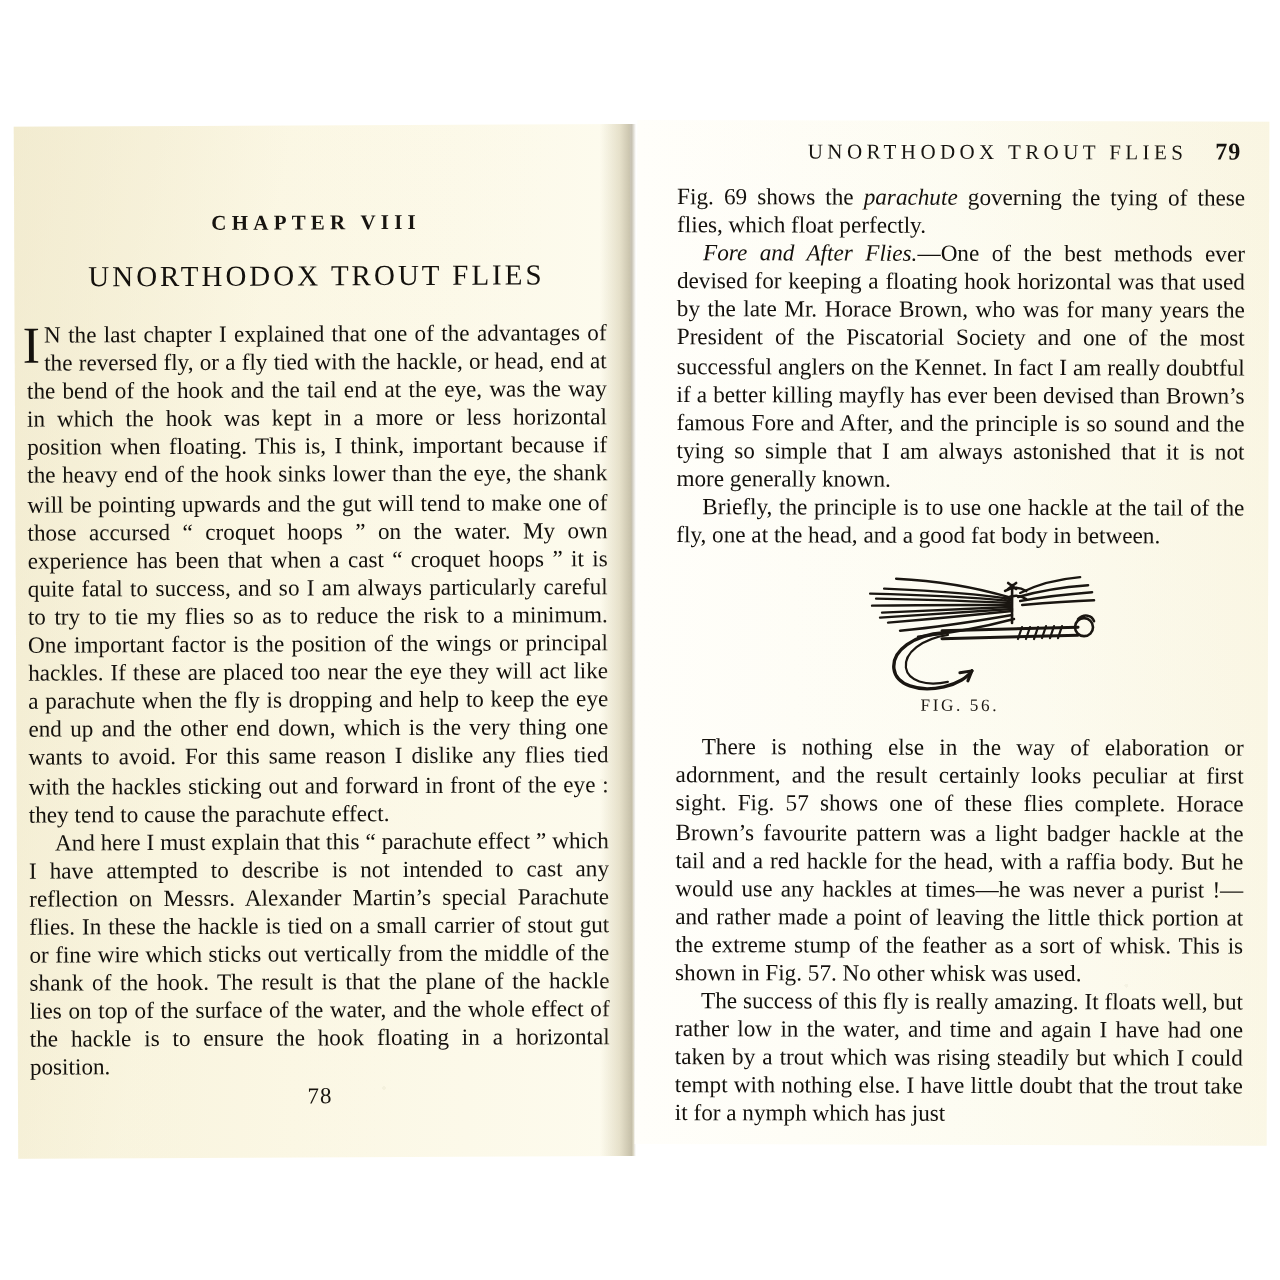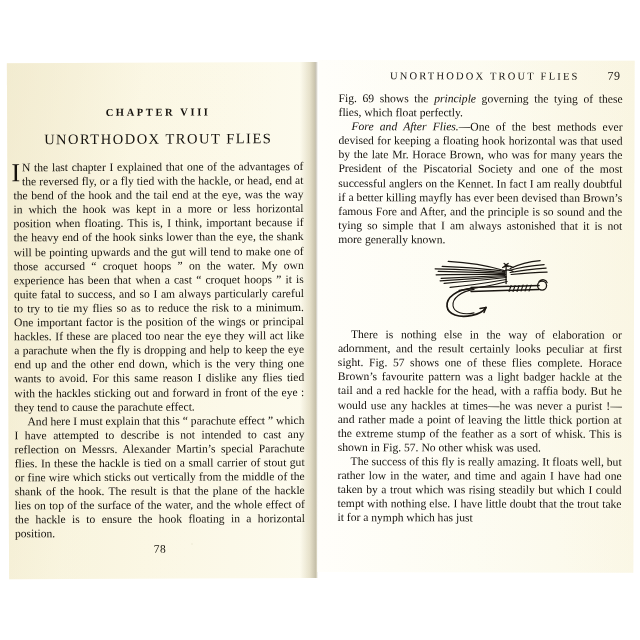--- a/index.html
+++ b/index.html
@@ -109,23 +109,24 @@
     letter-spacing: 2.2px;
     margin: 0 0 9px 0;
     padding-right: 2px;
     color: #171410;
   }
   .running-head .rh-title {
     flex: 0 0 auto;
   }
   .running-head .rh-folio {
     flex: 0 0 auto;
-    margin-left: 28px;
+    margin-left: 14px;
     font-size: 12px;
     letter-spacing: 0.5px;
+    font-weight: bold;
   }
 
   
   p.body {
     margin: 0;
     font-size: 11.6px;
     line-height: 14.1px;
     text-align: justify;
     text-align-last: left;
     color: #14110d;
@@ -212,24 +213,25 @@
   <div id="gutter-shade"></div>
 
   <div class="leaf" id="leaf-right">
     <div class="frame" id="frame-right">
 
       <div class="running-head">
         <span class="rh-title">UNORTHODOX TROUT FLIES</span>
         <span class="rh-folio">79</span>
       </div>
 
-      <p class="body"><span>Fig. 69 shows the </span><i>principle</i><span> governing the tying of these flies, which float perfectly.</span></p>
+      <p class="body"><span>Fig. 69 shows the </span><i>parachute</i><span> governing the tying of these flies, which float perfectly.</span></p>
 
       <p class="body indent"><i>Fore and After Flies.</i><span>—One of the best methods ever devised for keeping a floating hook horizontal was that used by the late Mr. Horace Brown, who was for many years the President of the Piscatorial Society and one of the most successful anglers on the Kennet.   In fact I am really doubtful if a better killing mayfly has ever been devised than Brown’s famous Fore and After, and the principle is so sound and the tying so simple that I am always astonished that it is not more generally known.</span></p>
 
+      <p class="body indent">Briefly, the principle is to use one hackle at the tail of the fly, one at the head, and a good fat body in between.</p>
 
       <div class="figure-block">
         <svg class="figure-art" width="138" height="62" viewBox="0 0 276 124">
           <g stroke="#1a1611" fill="none" stroke-linecap="round">
 
             <g stroke-width="2.4">
               <path d="M188 30 C150 24 110 22 62 20"></path>
               <path d="M188 34 C148 32 104 31 54 30"></path>
               <path d="M188 38 C150 40 108 42 60 44"></path>
               <path d="M190 42 C152 46 112 50 66 54"></path>
@@ -270,20 +272,21 @@
             <g stroke-width="2.6">
               <circle cx="262" cy="58" r="9"></circle>
               <path d="M256 50 C262 44 270 46 272 52"></path>
             </g>
 
             <path d="M122 64 C92 66 70 82 72 100 C74 116 96 124 122 118 C136 115 146 108 150 102" stroke-width="3.4"></path>
             <path d="M150 102 L138 104 M150 102 L146 112" stroke-width="3"></path>
             <path d="M126 66 C100 70 82 84 84 99 C86 112 104 118 126 113" stroke-width="2.2"></path>
           </g>
         </svg>
+        <div class="figure-caption">FIG. 56.</div>
       </div>
 
       <p class="body indent">There is nothing else in the way of elaboration or adornment, and the result certainly looks peculiar at first sight.   Fig. 57 shows one of these flies complete.   Horace Brown’s favourite pattern was a light badger hackle at the tail and a red hackle for the head, with a raffia body.   But he would use any hackles at times—he was never a purist !—and rather made a point of leaving the little thick portion at the extreme stump of the feather as a sort of whisk.   This is shown in Fig. 57.   No other whisk was used.</p>
 
       <p class="body indent">The success of this fly is really amazing.   It floats well, but rather low in the water, and time and again I have had one taken by a trout which was rising steadily but which I could tempt with nothing else.   I have little doubt that the trout take it for a nymph which has just</p>
     </div>
   </div>
 
   <div id="speckle"></div>
 </div>

